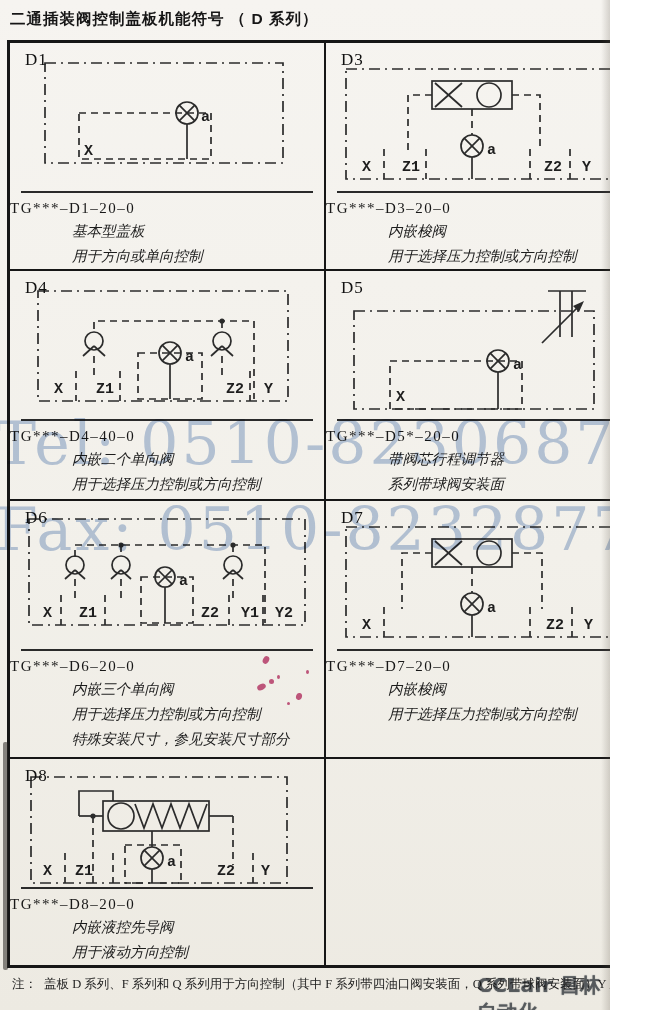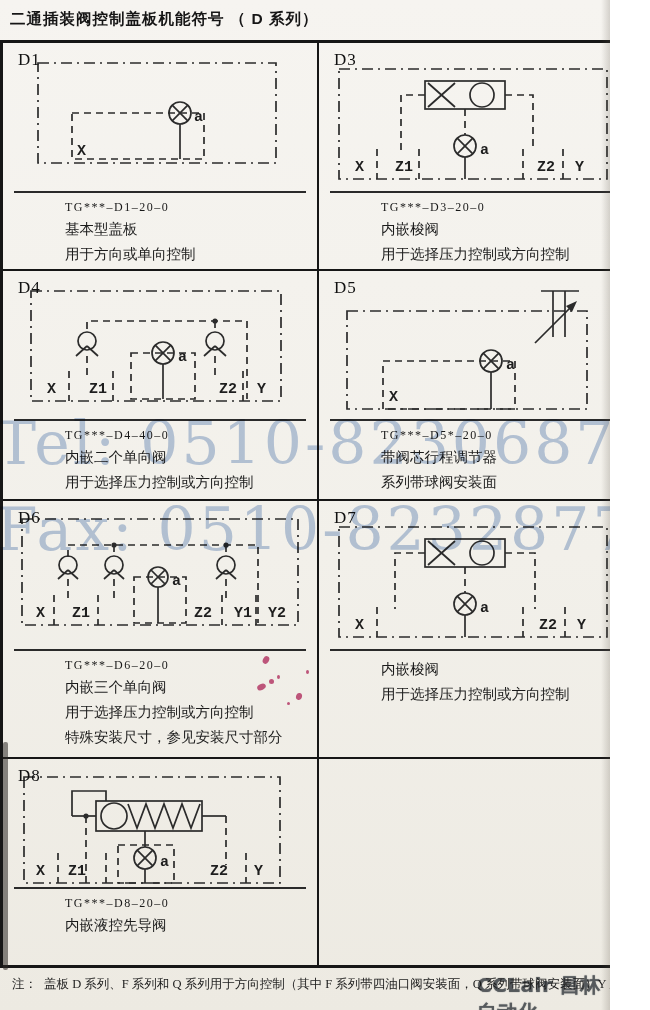--- a/index.html
+++ b/index.html
@@ -5,31 +5,31 @@
   html,body{margin:0;padding:0;}
   .page{position:relative;width:610px;height:1010px;overflow:hidden;
         background:linear-gradient(180deg,#f6f4f0 0%,#f2f0ea 55%,#edeae2 100%);
         font-family:"Liberation Serif",serif;color:#1c1c1c;}
   .edge-shade{position:absolute;right:0;top:0;width:9px;height:100%;
         background:linear-gradient(90deg,rgba(0,0,0,0) 0%,rgba(90,82,70,.22) 100%);}
   .left-smudge{position:absolute;left:3px;top:742px;width:5px;height:228px;
         background:rgba(45,42,38,.55);border-radius:2px;}
   .title{position:absolute;left:10px;top:9px;font-family:"Liberation Sans",sans-serif;
         font-weight:bold;font-size:15.5px;letter-spacing:1px;color:#161616;}
-  .grid{position:absolute;left:0;top:40px;width:633px;height:928px;
+  .grid{position:absolute;left:7px;top:40px;width:633px;height:928px;
         border:3px solid #161616;display:grid;box-sizing:border-box;
         grid-template-columns:316px 1fr;grid-template-rows:228px 230px 258px auto;}
   .cell{position:relative;box-sizing:border-box;padding-top:6px;overflow:hidden;}
   .br{border-right:2px solid #161616;} .bb{border-bottom:2px solid #161616;}
   .cell-label{position:absolute;left:15px;top:7px;font-size:17px;color:#111;letter-spacing:1px;}
   .diag{height:132px;margin-top:6px;display:flex;justify-content:center;align-items:flex-start;}
   .diag.short{height:112px;}
   .sep{border:none;border-top:2px solid #2a2a2a;width:calc(100% - 22px);margin:4px auto 7px;}
-  .model{margin-left:62px;font-size:12px;letter-spacing:1.5px;color:#181818;}
-  .desc{margin-left:62px;font-size:14.5px;line-height:22px;margin-top:3px;color:#1c1c1c;}
+  .model{font-size:15px;letter-spacing:1.5px;color:#181818;}
+  .desc{margin-left:62px;font-size:14.5px;line-height:22px;margin-top:3px;color:#1c1c1c;font-style:italic;}
   svg{overflow:visible;}
   .st{stroke:#2b2b2b;stroke-width:1.7;fill:none;}
   .dd{stroke-dasharray:11 5 2 5;}   
   .da{stroke-dasharray:7 5;}        
   .dot{fill:#2b2b2b;stroke:none;}
   .pt{font-family:"Liberation Mono",monospace;font-size:15px;font-weight:bold;fill:#1e1e1e;}
   .wm{position:absolute;left:-4px;width:660px;white-space:nowrap;overflow:hidden;
       font-family:"DejaVu Serif",serif;font-size:60px;letter-spacing:3px;
       color:rgba(112,146,197,.48);mix-blend-mode:multiply;pointer-events:none;}
   .wm.tel{top:408px;} .wm.fax{top:494px;}
@@ -258,20 +258,21 @@
           <line class="st da" x1="52" y1="94" x2="52" y2="124"></line>
           <line class="st da" x1="198" y1="94" x2="198" y2="124"></line>
           <line class="st da" x1="240" y1="94" x2="240" y2="124"></line>
           <text class="pt" x="30" y="116">X</text>
           <text class="pt" x="155" y="99">a</text>
           <text class="pt" x="214" y="116">Z2</text>
           <text class="pt" x="252" y="116">Y</text>
         </svg>
       </div>
       <hr class="sep">
+      <div class="model">TG***–D7–20–0</div>
       <div class="desc">内嵌梭阀</div>
       <div class="desc">用于选择压力控制或方向控制</div>
     </div>
 
     <div class="cell br">
       <div class="cell-label">D8</div>
       <div class="diag short">
         <svg width="300" height="118" viewBox="0 0 300 118">
           <rect class="st dd" x="14" y="6" width="256" height="106"></rect>
           <g>
@@ -299,20 +300,21 @@
           <text class="pt" x="26" y="104">X</text>
           <text class="pt" x="58" y="104">Z1</text>
           <text class="pt" x="150" y="95">a</text>
           <text class="pt" x="200" y="104">Z2</text>
           <text class="pt" x="244" y="104">Y</text>
         </svg>
       </div>
       <hr class="sep">
       <div class="model">TG***–D8–20–0</div>
       <div class="desc">内嵌液控先导阀</div>
+      <div class="desc">用于液动方向控制</div>
     </div>
 
     <div class="cell"></div>
   </div>
 
   <div class="wm tel">Tel: 0510-82306871</div>
   <div class="wm fax">Fax: 0510-82328771</div>
   <div class="wm-brand">CCLair 昌林自动化</div>
 
   <div class="note">

